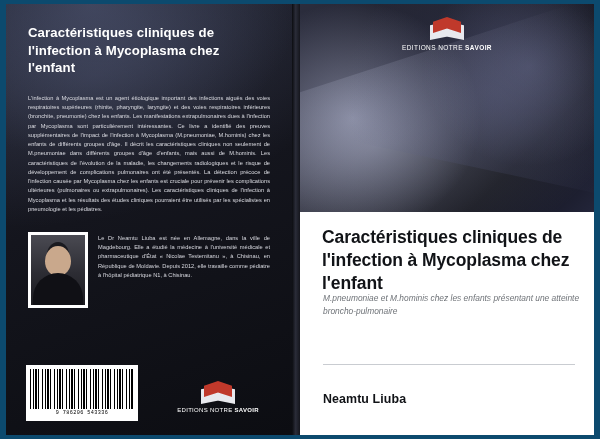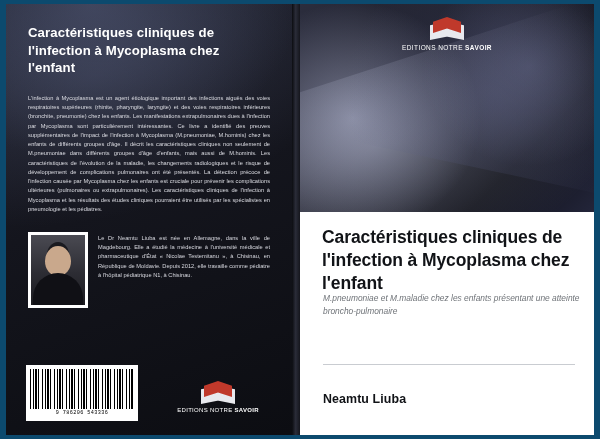--- a/index.html
+++ b/index.html
@@ -352,20 +352,20 @@
         <div class="cover-red"></div>
       </div>
       <div class="pub-name">
         <span>EDITIONS NOTRE</span>
         <b>SAVOIR</b>
       </div>
     </div>
 
     <div class="fc-title">Caractéristiques cliniques de l'infection à Mycoplasma chez l'enfant</div>
 
-    <div class="fc-subtitle">M.pneumoniae et M.maladie chez les enfants présentant une atteinte broncho-pulmonaire</div>
+    <div class="fc-subtitle">M.pneumoniae et M.hominis chez les enfants présentant une atteinte broncho-pulmonaire</div>
 
     <div class="fc-rule"></div>
 
     <div class="fc-author">Neamtu Liuba</div>
   </div>
 
 </div>
 
 </body></html>

